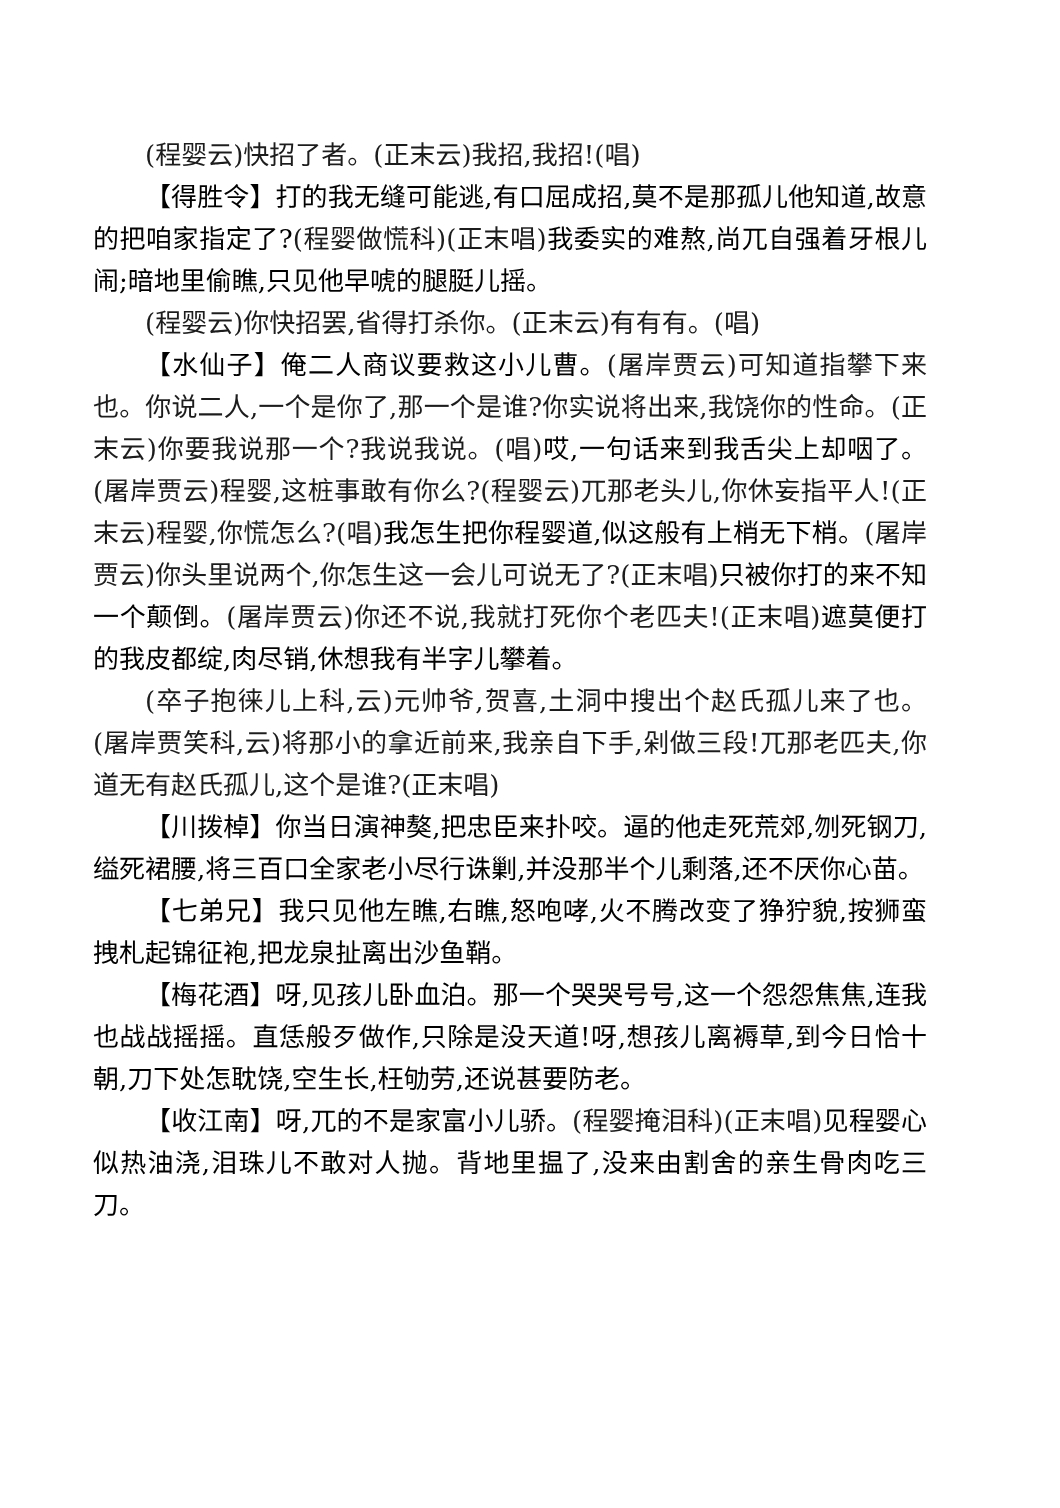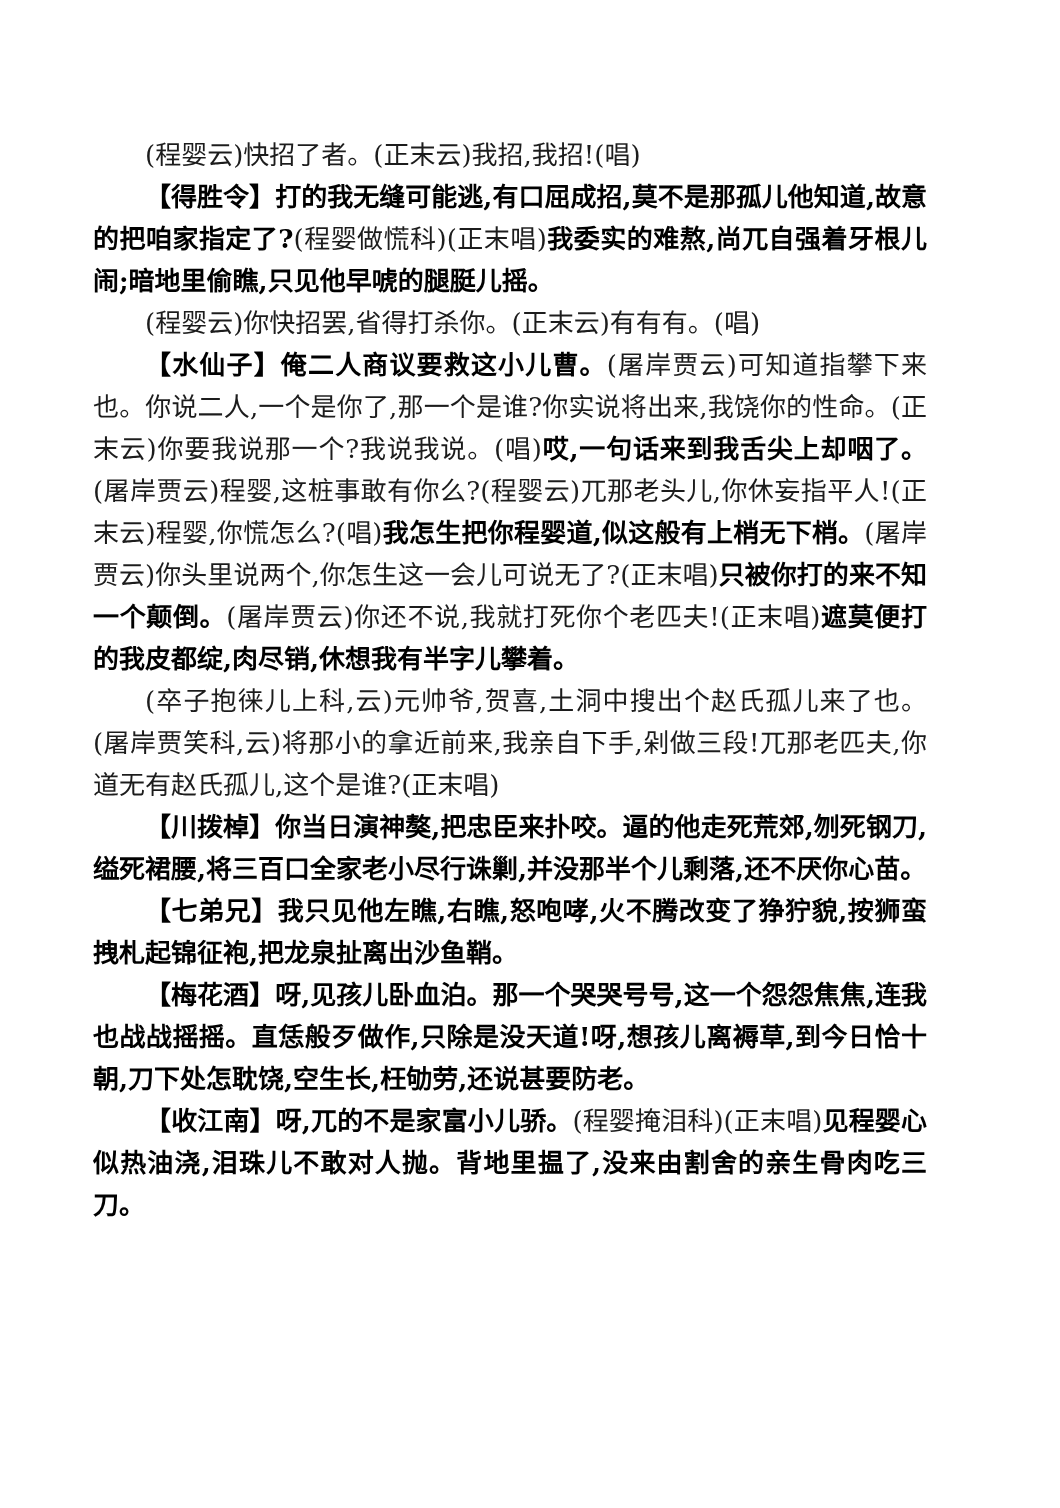--- a/index.html
+++ b/index.html
@@ -29,21 +29,21 @@
   }
   .para {
     margin: 0;
     padding: 0;
     text-indent: 2em;
   }
   .run {
     font-weight: normal;
   }
   .run.bold {
-    font-weight: bold;
+    font-weight: normal;
     color: #000000;
   }
   
   .footer {
     position: absolute;
     left: 96px;
     top: 1378px;
     display: flex;
     align-items: baseline;
     font-family: "DejaVu Sans", "Liberation Sans", sans-serif;

